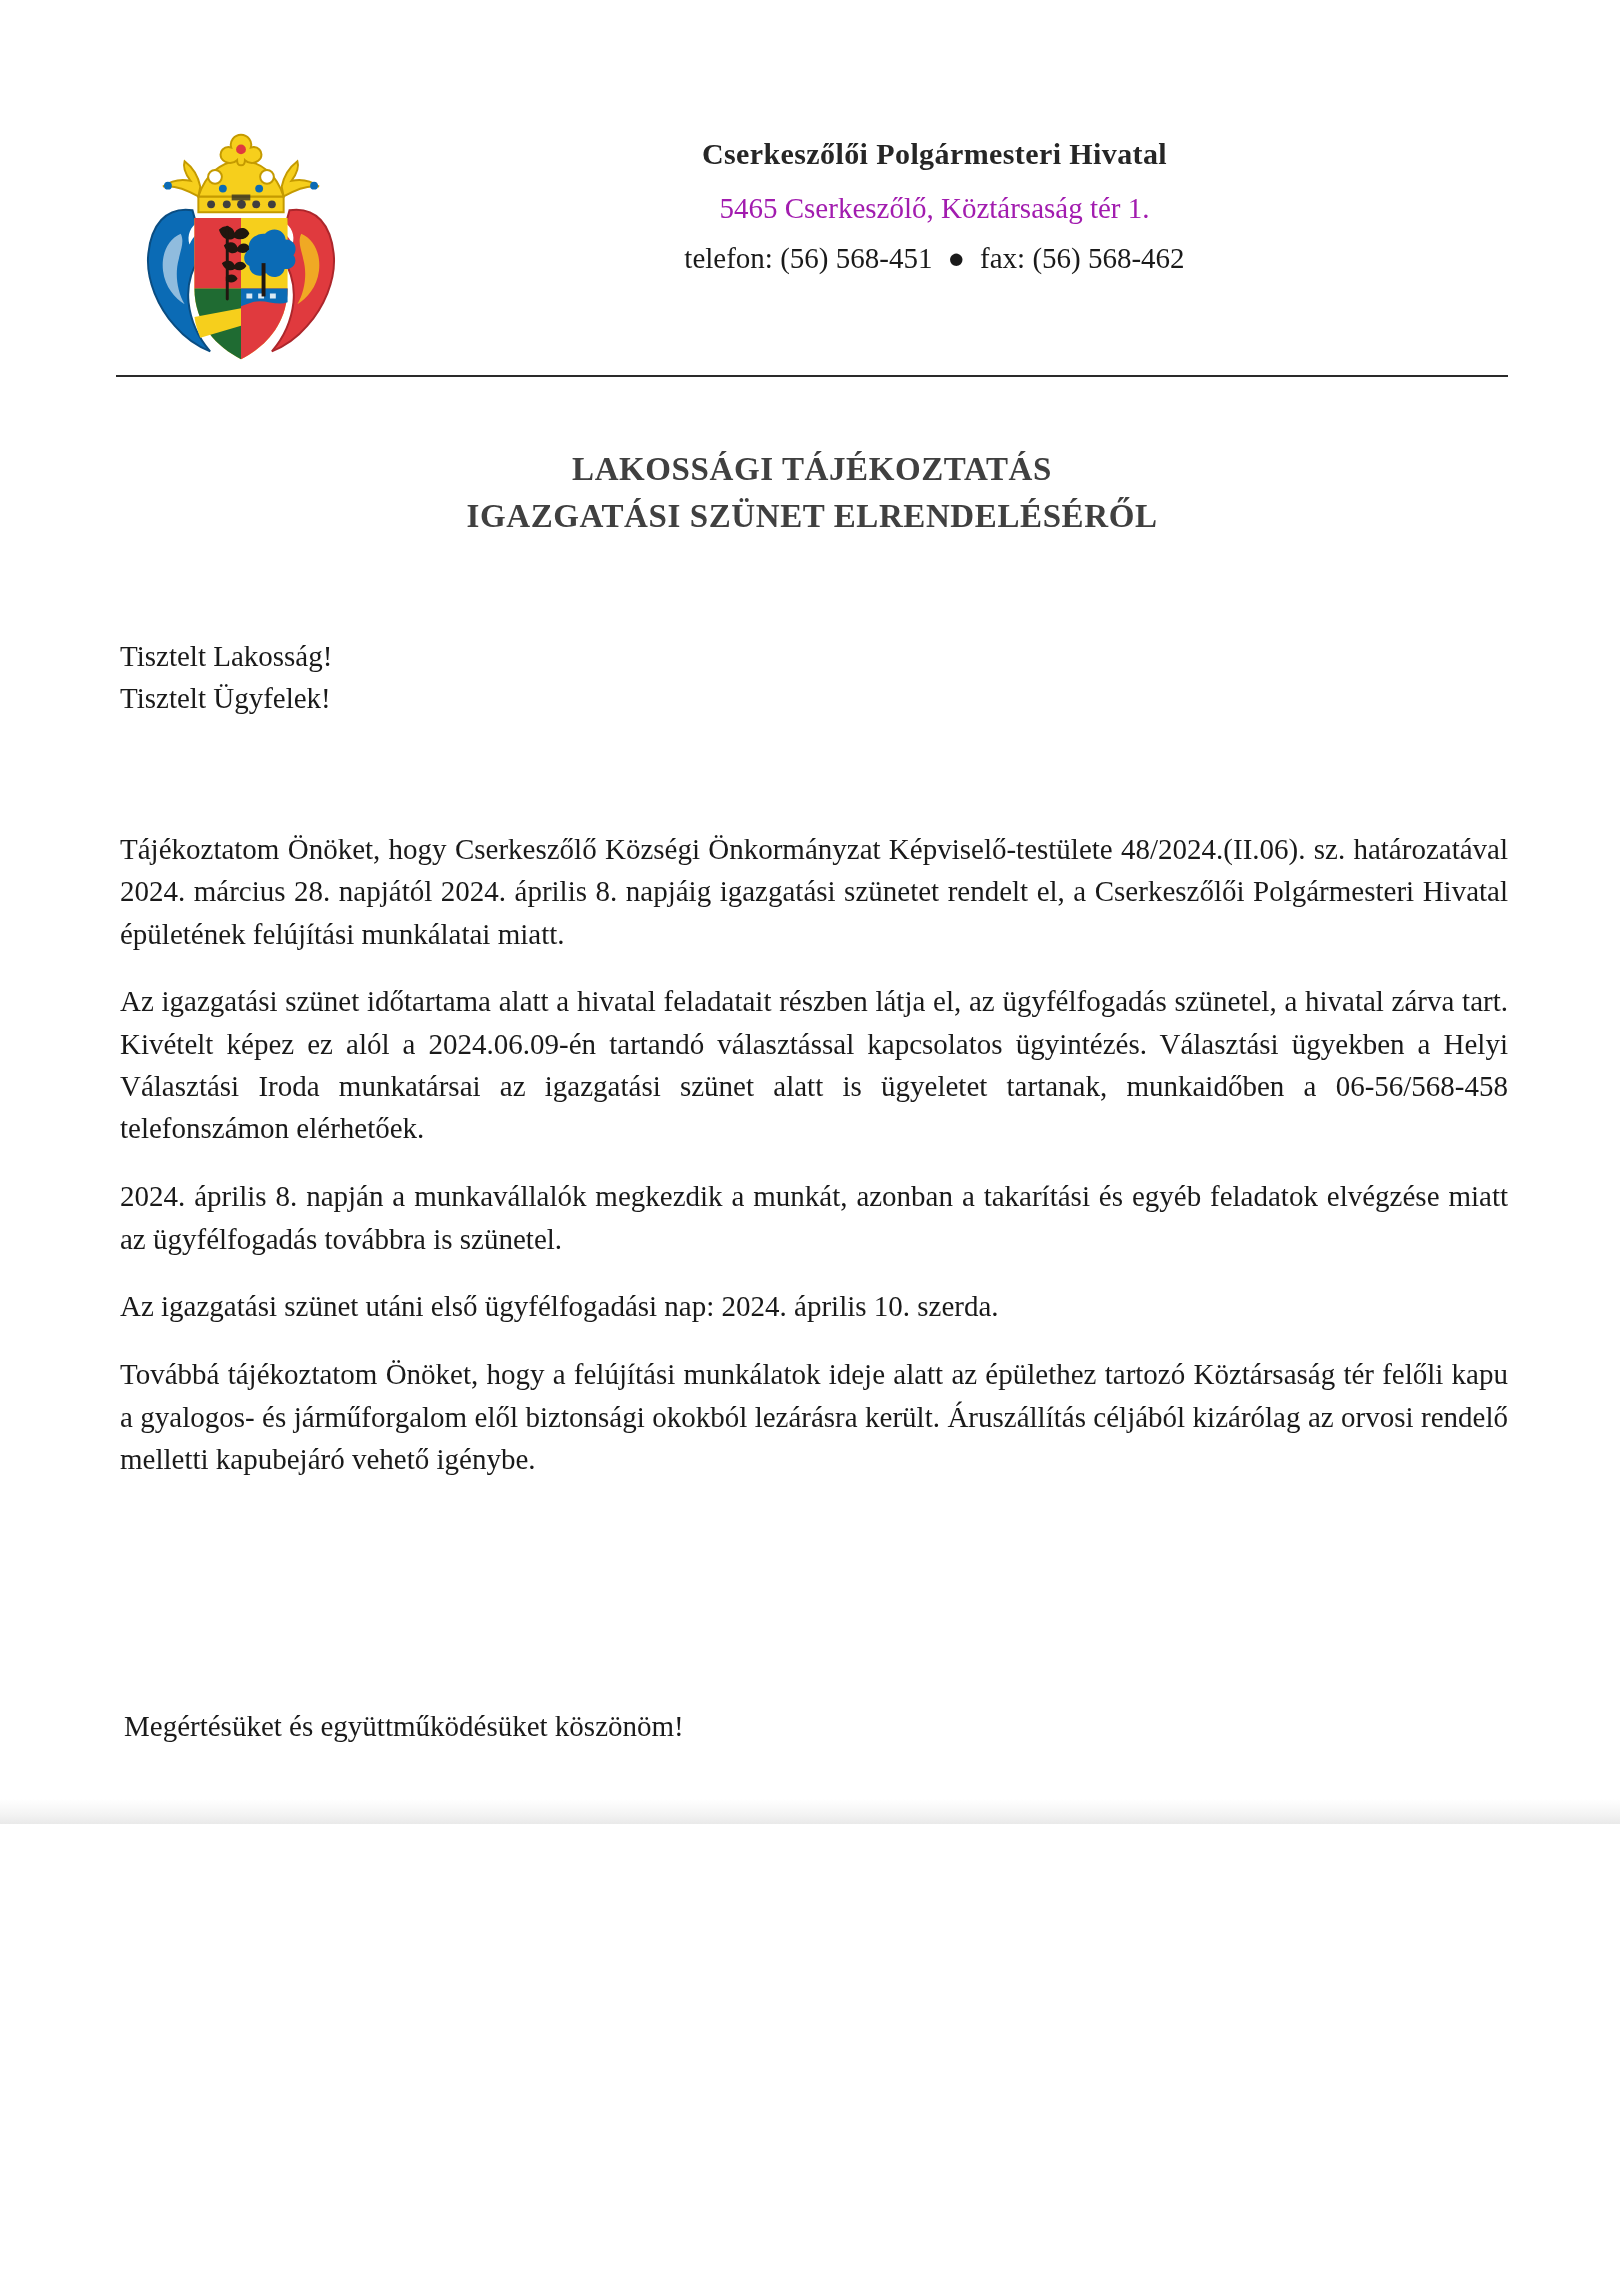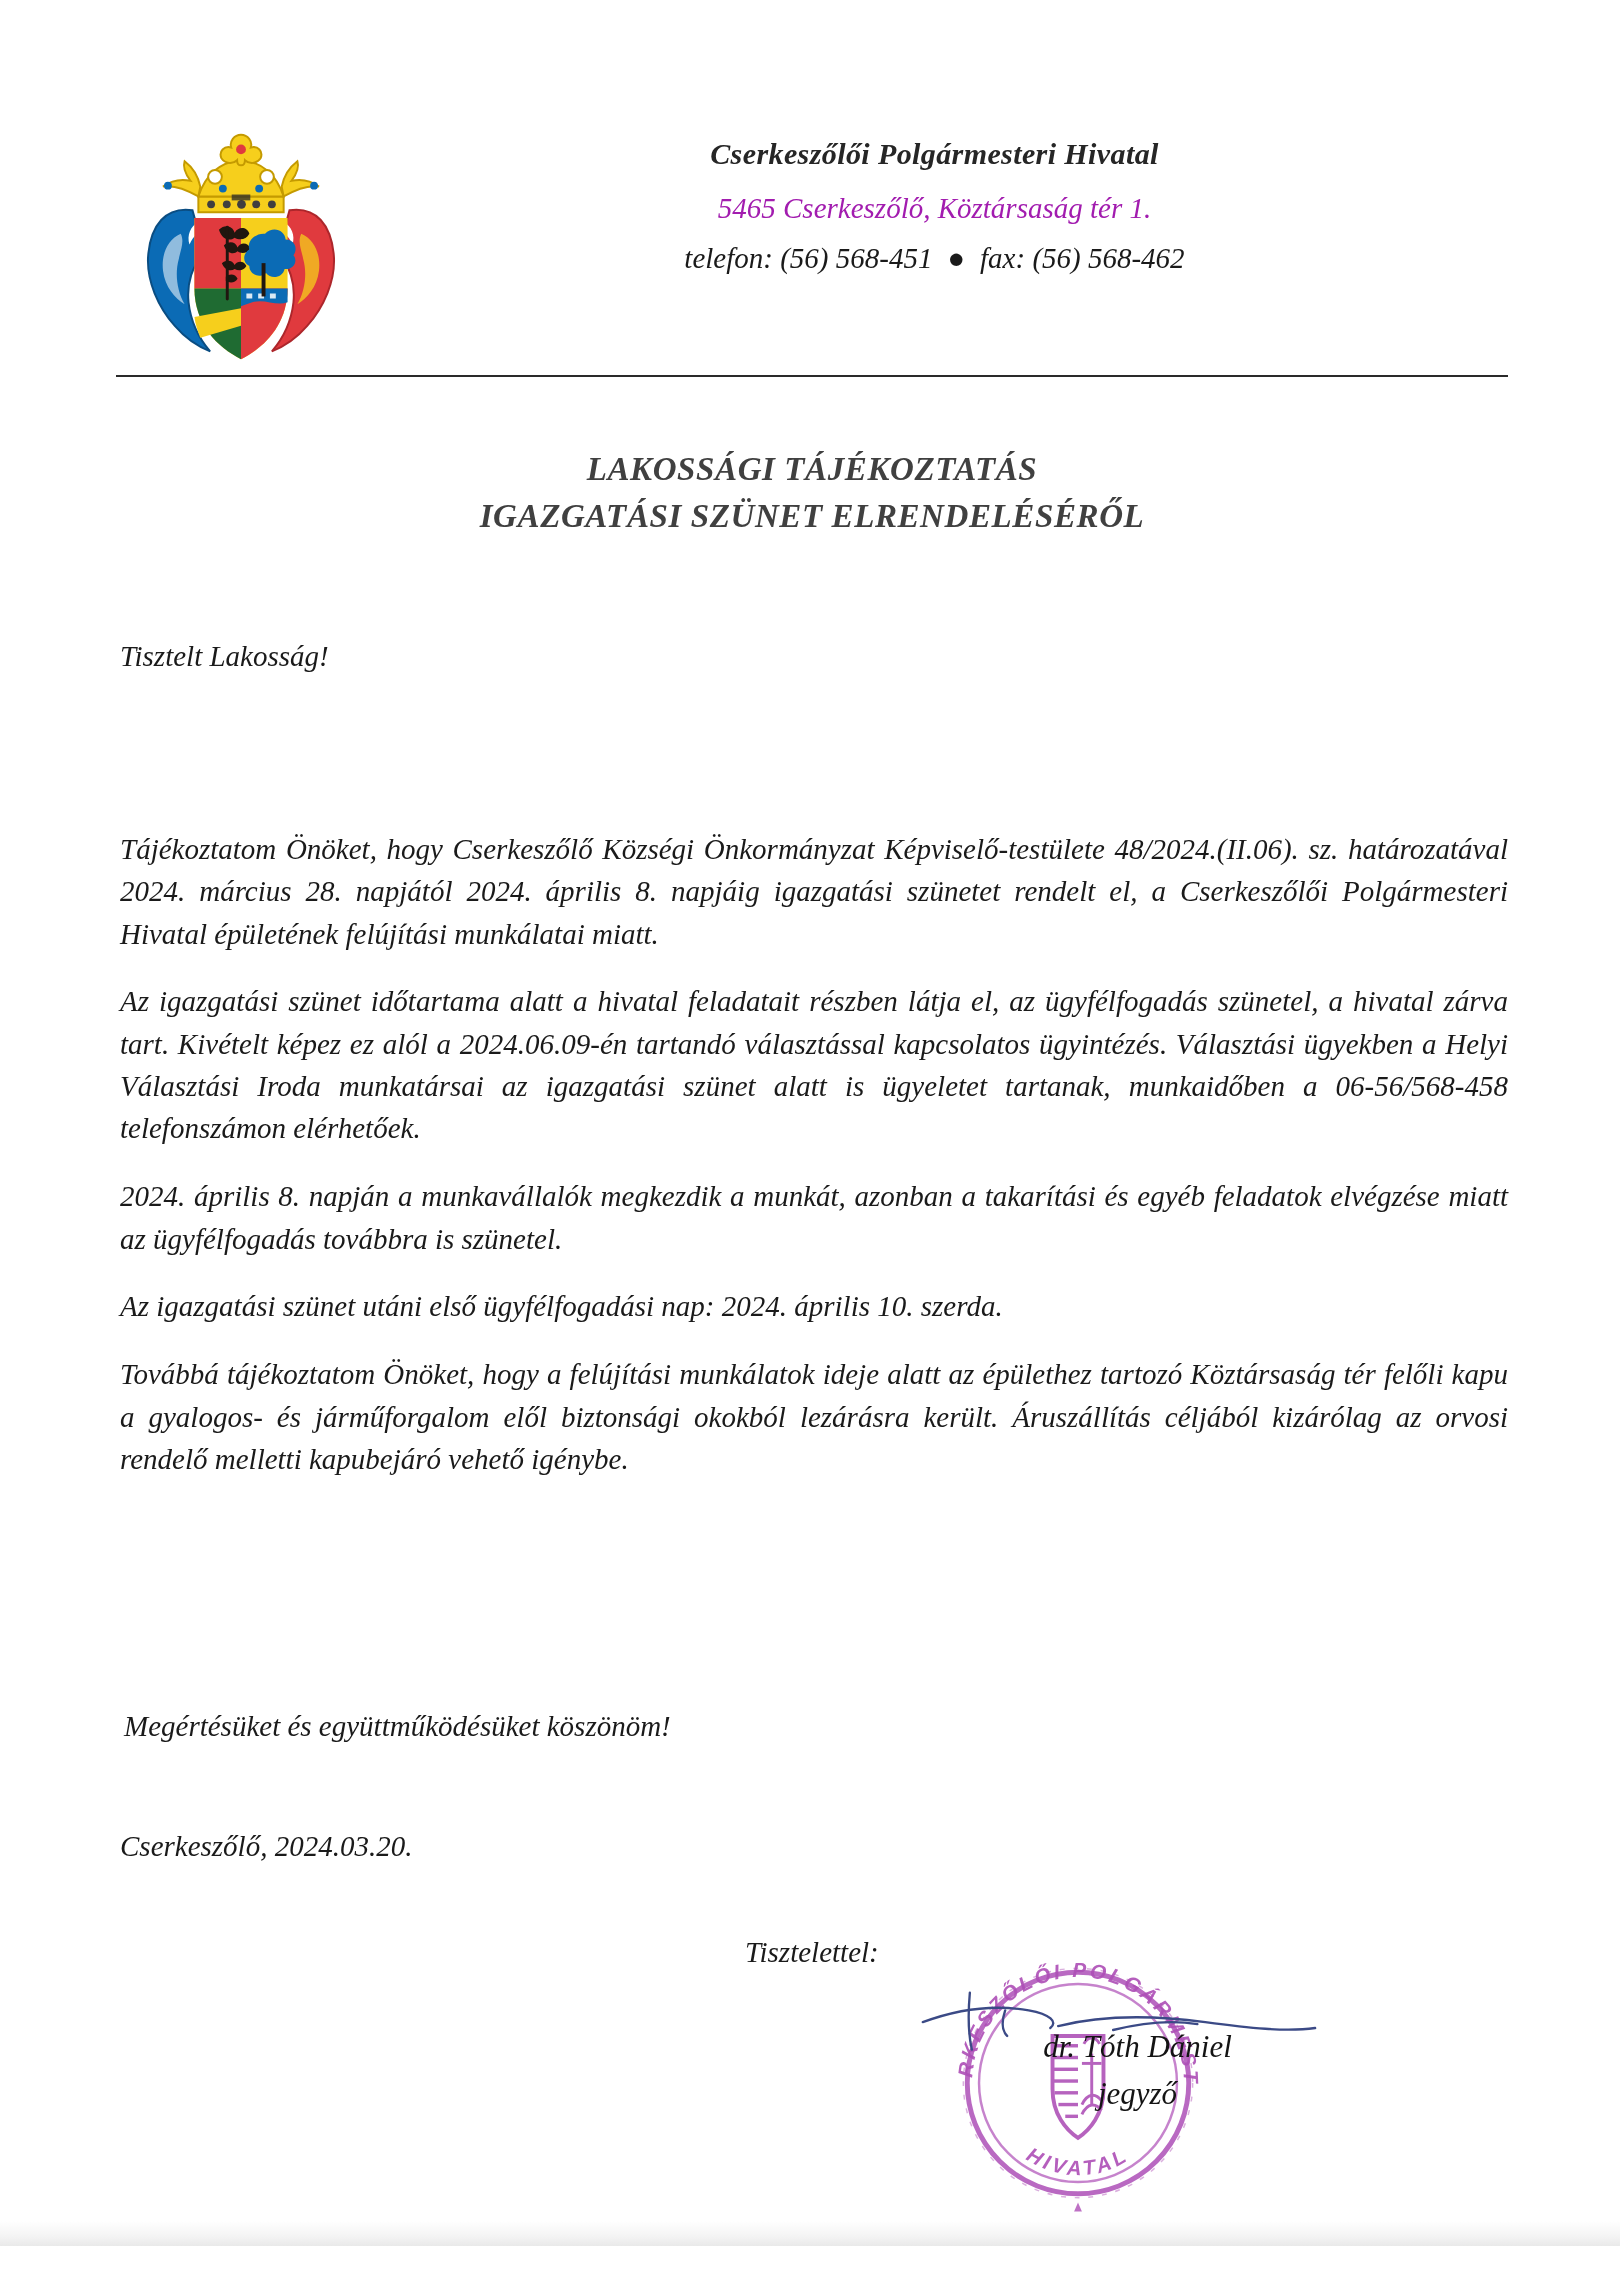--- a/index.html
+++ b/index.html
@@ -4,28 +4,27 @@
 <title>Lakossági tájékoztatás</title>
 <style>
   html, body {
     margin: 0;
     padding: 0;
     background: #ffffff;
   }
   .page {
     position: relative;
     width: 1620px;
-    height: 2246px;
+    height: 1824px;
     background: #ffffff;
     margin: 0 auto;
     overflow: hidden;
     font-family: "Liberation Serif", "DejaVu Serif", serif;
     color: #1c1c1c;
     box-sizing: border-box;
-    font-style: italic;
   }
 
   
   .letterhead {
     position: absolute;
     left: 116px;
     top: 98px;
     width: 1392px;
     height: 284px;
   }
@@ -293,20 +292,21 @@
 
   <div class="rule"></div>
 
   <div class="doc-title">
     <div>LAKOSSÁGI TÁJÉKOZTATÁS</div>
     <div>IGAZGATÁSI SZÜNET ELRENDELÉSÉRŐL</div>
   </div>
 
   <div class="salutation">
     <div>Tisztelt Lakosság!</div>
+    <div>Tisztelt Ügyfelek!</div>
   </div>
 
   <div class="body-copy">
     <p>Tájékoztatom Önöket, hogy Cserkeszőlő Községi Önkormányzat Képviselő-testülete 48/2024.(II.06). sz. határozatával 2024. március 28. napjától 2024. április 8. napjáig igazgatási szünetet rendelt el, a Cserkeszőlői Polgármesteri Hivatal épületének felújítási munkálatai miatt.</p>
     <p>Az igazgatási szünet időtartama alatt a hivatal feladatait részben látja el, az ügyfélfogadás szünetel, a hivatal zárva tart. Kivételt képez ez alól a 2024.06.09-én tartandó választással kapcsolatos ügyintézés. Választási ügyekben a Helyi Választási Iroda munkatársai az igazgatási szünet alatt is ügyeletet tartanak, munkaidőben a 06-56/568-458 telefonszámon elérhetőek.</p>
     <p>2024. április 8. napján a munkavállalók megkezdik a munkát, azonban a takarítási és egyéb feladatok elvégzése miatt az ügyfélfogadás továbbra is szünetel.</p>
     <p>Az igazgatási szünet utáni első ügyfélfogadási nap: 2024. április 10. szerda.</p>
     <p class="last">Továbbá tájékoztatom Önöket, hogy a felújítási munkálatok ideje alatt az épülethez tartozó Köztársaság tér felőli kapu a gyalogos- és járműforgalom elől biztonsági okokból lezárásra került. Áruszállítás céljából kizárólag az orvosi rendelő melletti kapubejáró vehető igénybe.</p>
   </div>
 

